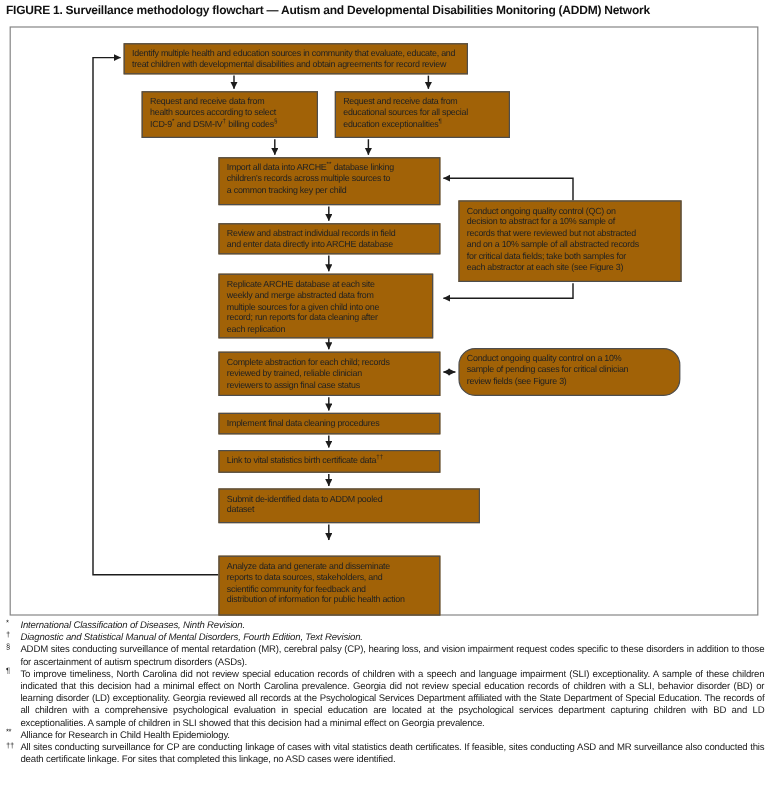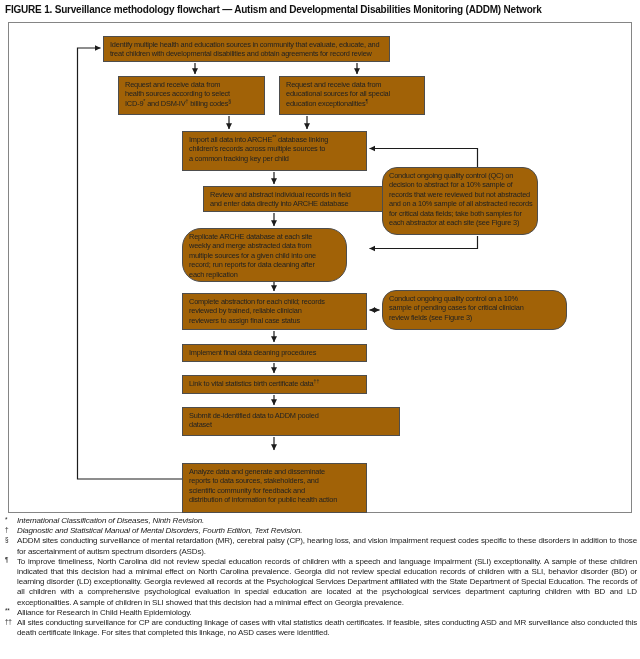--- a/index.html
+++ b/index.html
@@ -69,31 +69,31 @@
 ICD-9<sup>*</sup> and DSM-IV<sup>†</sup> billing codes<sup>§</sup></div>
 
   <div class="fbox" style="left:279px; top:76px; width:146px; min-height:39px;">Request and receive data from
 educational sources for all special
 education exceptionalities<sup>¶</sup></div>
 
   <div class="fbox" style="left:182px; top:131px; width:185px; min-height:40px;">Import all data into ARCHE<sup>**</sup> database linking
 children's records across multiple sources to
 a common tracking key per child</div>
 
-  <div class="fbox" style="left:182px; top:186px; width:185px; min-height:26px;margin-left:21px;">Review and abstract individual records in field
+  <div class="fbox" style="left:182px; top:186px; width:185px; min-height:26px;">Review and abstract individual records in field
 and enter data directly into ARCHE database</div>
 
-  <div class="fbox" style="left:382px; top:167px; width:156px; min-height:68px;border-radius:15px;">Conduct ongoing quality control (QC) on
+  <div class="fbox" style="left:382px; top:167px; width:186px; min-height:68px;">Conduct ongoing quality control (QC) on
 decision to abstract for a 10% sample of
 records that were reviewed but not abstracted
 and on a 10% sample of all abstracted records
 for critical data fields; take both samples for
 each abstractor at each site (see Figure 3)</div>
 
-  <div class="fbox" style="left:182px; top:228px; width:165px; min-height:52px;border-radius:19px;">Replicate ARCHE database at each site
+  <div class="fbox" style="left:182px; top:228px; width:179px; min-height:52px;">Replicate ARCHE database at each site
 weekly and merge abstracted data from
 multiple sources for a given child into one
 record; run reports for data cleaning after
 each replication</div>
 
   <div class="fbox" style="left:182px; top:293px; width:185px; min-height:37px;">Complete abstraction for each child; records
 reviewed by trained, reliable clinician
 reviewers to assign final case status</div>
 
   <div class="fbox" style="left:382px; top:290px; width:185px; min-height:40px;border-radius:14px;">Conduct ongoing quality control on a 10%

